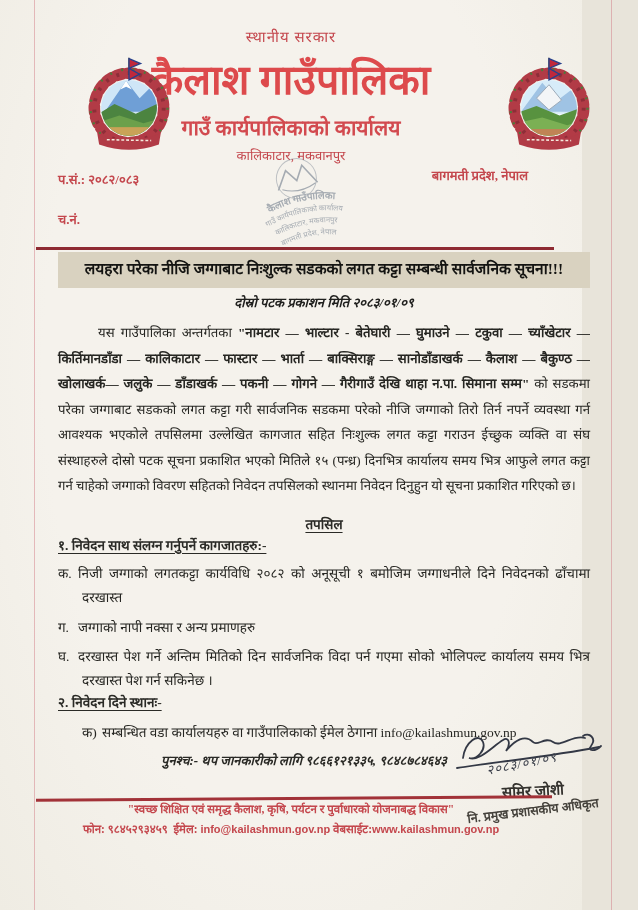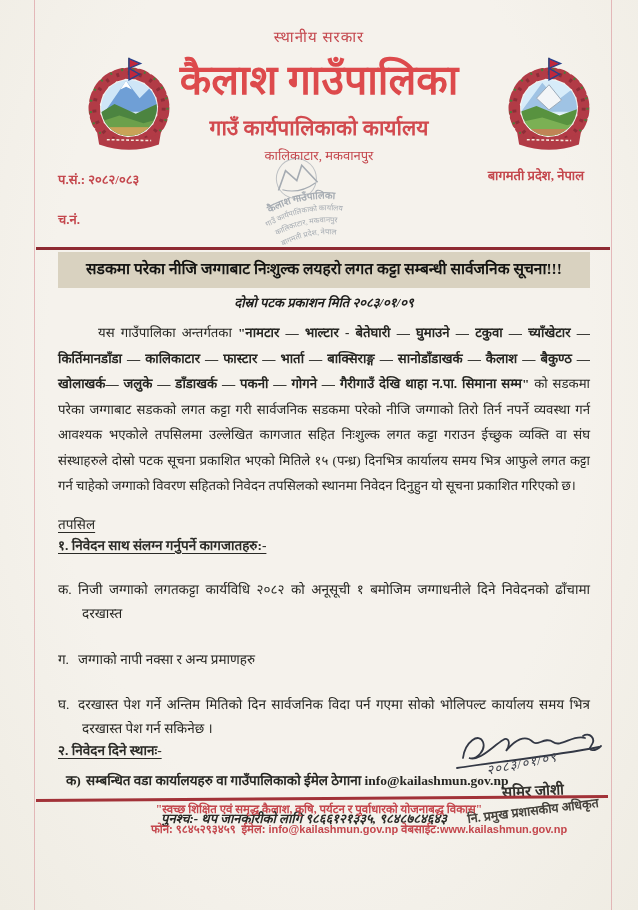--- a/index.html
+++ b/index.html
@@ -2,21 +2,21 @@
 <html><head>
 <meta charset="utf-8">
 <style>
   html,body{margin:0;padding:0;}
   body{
     width:638px;height:910px;overflow:hidden;
     font-family:"Liberation Serif","DejaVu Serif",serif;
     background:#e8e4da;
   }
   .page{
-    position:relative;width:638px;height:910px;
+    position:relative;width:582px;height:910px;
     background:
       radial-gradient(ellipse at 50% 40%, #f5f2ec 60%, #efece3 100%);
     color:#2a2a26;
   }
   .edge-line{position:absolute;top:0;bottom:0;width:1px;background:rgba(209,116,126,.45);}
   .edge-line.left{left:34px;}
   .edge-line.right{left:611px;}
 
   
   .gov-label{position:absolute;top:26px;left:0;width:100%;text-align:center;
@@ -42,44 +42,44 @@
   .content{position:absolute;top:252px;left:58px;width:532px;font-size:13.5px;line-height:1.55;}
   .title-band{
     background:#d9d2c0;color:#141412;font-weight:bold;font-size:15.5px;
     text-align:center;padding:5px 10px 6px;line-height:1.6;
   }
   .pub-dates{margin-top:5px;text-align:center;font-style:italic;font-weight:bold;
     font-size:13px;line-height:1.5;color:#20201e;}
   .body-par{margin:8px 0 4px;text-align:justify;text-indent:40px;line-height:1.93;
     font-size:13.2px;color:#262622;}
   .body-par b{font-weight:bold;}
-  .tapasil{font-weight:normal;text-decoration:underline;text-underline-offset:3px;margin-top:16px;}
+  .tapasil{font-weight:bold;text-decoration:underline;text-underline-offset:3px;margin-top:16px;text-align:center;}
   .sec-heading{font-weight:bold;text-decoration:underline;text-underline-offset:3px;margin-top:0;}
-  .doc-item{margin-top:22px;padding-left:24px;text-indent:-24px;line-height:1.75;
+  .doc-item{margin-top:6px;padding-left:24px;text-indent:-24px;line-height:1.75;
     text-align:justify;color:#262622;}
   .doc-item .lbl{display:inline-block;width:20px;text-indent:0;}
-  .place-item{margin-top:8px;margin-left:8px;font-weight:bold;}
-  .postscript{margin-top:16px;text-align:center;padding-right:40px;
+  .place-item{margin-top:8px;margin-left:24px;}
+  .postscript{margin-top:6px;text-align:center;padding-right:40px;
     font-weight:bold;font-style:italic;font-size:13px;}
 
   
   .signature{position:absolute;top:722px;left:438px;width:190px;text-align:center;}
   .sig-date{position:absolute;top:32px;left:48px;transform:rotate(-11deg);
     font-style:italic;font-size:13px;color:#3a3e49;letter-spacing:1px;}
   .sig-name{margin-top:-4px;font-weight:bold;font-size:15px;color:#34322e;transform:rotate(-3deg);}
   .sig-designation{margin-top:2px;font-weight:bold;font-size:12.5px;color:#45423c;
     transform:rotate(-7deg);white-space:nowrap;}
 
   
   .footer-rule{position:absolute;top:797px;left:36px;right:30px;height:2.5px;
     background:#a23238;transform:rotate(-.4deg);}
   .slogan{position:absolute;top:801px;left:0;width:100%;text-align:center;
     color:#c4474d;font-size:11.5px;font-weight:bold;}
   .contact{position:absolute;top:821px;left:0;width:100%;text-align:center;
-    color:#c4474d;font-size:11.5px;font-weight:bold;padding-left:40px;}
+    color:#c4474d;font-size:11.5px;font-weight:bold;}
   .contact .latin{font-family:"Liberation Sans","DejaVu Sans",sans-serif;font-size:11px;}
 </style>
 </head>
 <body>
 
 <div class="page">
   <div class="edge-line left"></div>
   <div class="edge-line right"></div>
 
   <div class="gov-label">स्थानीय सरकार</div>
@@ -160,21 +160,21 @@
       </text>
       <text font-size="7.5" fill="#75808f" stroke="none" text-anchor="middle">
         <textPath href="#sArc4" startOffset="50%">बागमती प्रदेश, नेपाल</textPath>
       </text>
     </g>
   </svg>
 
   <div class="top-rule"></div>
 
   <div class="content">
-    <div class="title-band">सडकमा परेका नीजि जग्गाबाट निःशुल्क लयहरो लगत कट्टा सम्बन्धी सार्वजनिक सूचना!!!</div>
+    <div class="title-band">लयहरा परेका नीजि जग्गाबाट निःशुल्क सडकको लगत कट्टा सम्बन्धी सार्वजनिक सूचना!!!</div>
 
     <div class="pub-dates">
       <div>दोस्रो पटक प्रकाशन मिति  २०८३/०१/०९</div>
     </div>
 
     <p class="body-par"><span>यस गाउँपालिका अन्तर्गतका </span><b>"नामटार — भाल्टार - बेतेघारी — घुमाउने — टकुवा — च्याँखेटार — किर्तिमानडाँडा — कालिकाटार — फास्टार — भार्ता — बाक्सिराङ्ग — सानोडाँडाखर्क — कैलाश — बैकुण्ठ — खोलाखर्क— जलुके — डाँडाखर्क — पकनी — गोगने — गैरीगाउँ देखि थाहा न.पा. सिमाना सम्म"</b><span> को सडकमा परेका जग्गाबाट सडकको लगत कट्टा गरी सार्वजनिक सडकमा परेको नीजि जग्गाको तिरो तिर्न नपर्ने व्यवस्था गर्न आवश्यक  भएकोले तपसिलमा उल्लेखित कागजात सहित निःशुल्क लगत कट्टा गराउन ईच्छुक व्यक्ति वा संघ संस्थाहरुले दोस्रो पटक सूचना प्रकाशित भएको मितिले १५ (पन्ध्र)  दिनभित्र कार्यालय समय भित्र आफुले लगत कट्टा गर्न चाहेको जग्गाको विवरण सहितको निवेदन तपसिलको स्थानमा निवेदन दिनुहुन यो सूचना प्रकाशित गरिएको छ।</span></p>
 
     <div class="tapasil">तपसिल</div>
     <div class="sec-heading">१. निवेदन साथ संलग्न गर्नुपर्ने कागजातहरु:-</div>
 

